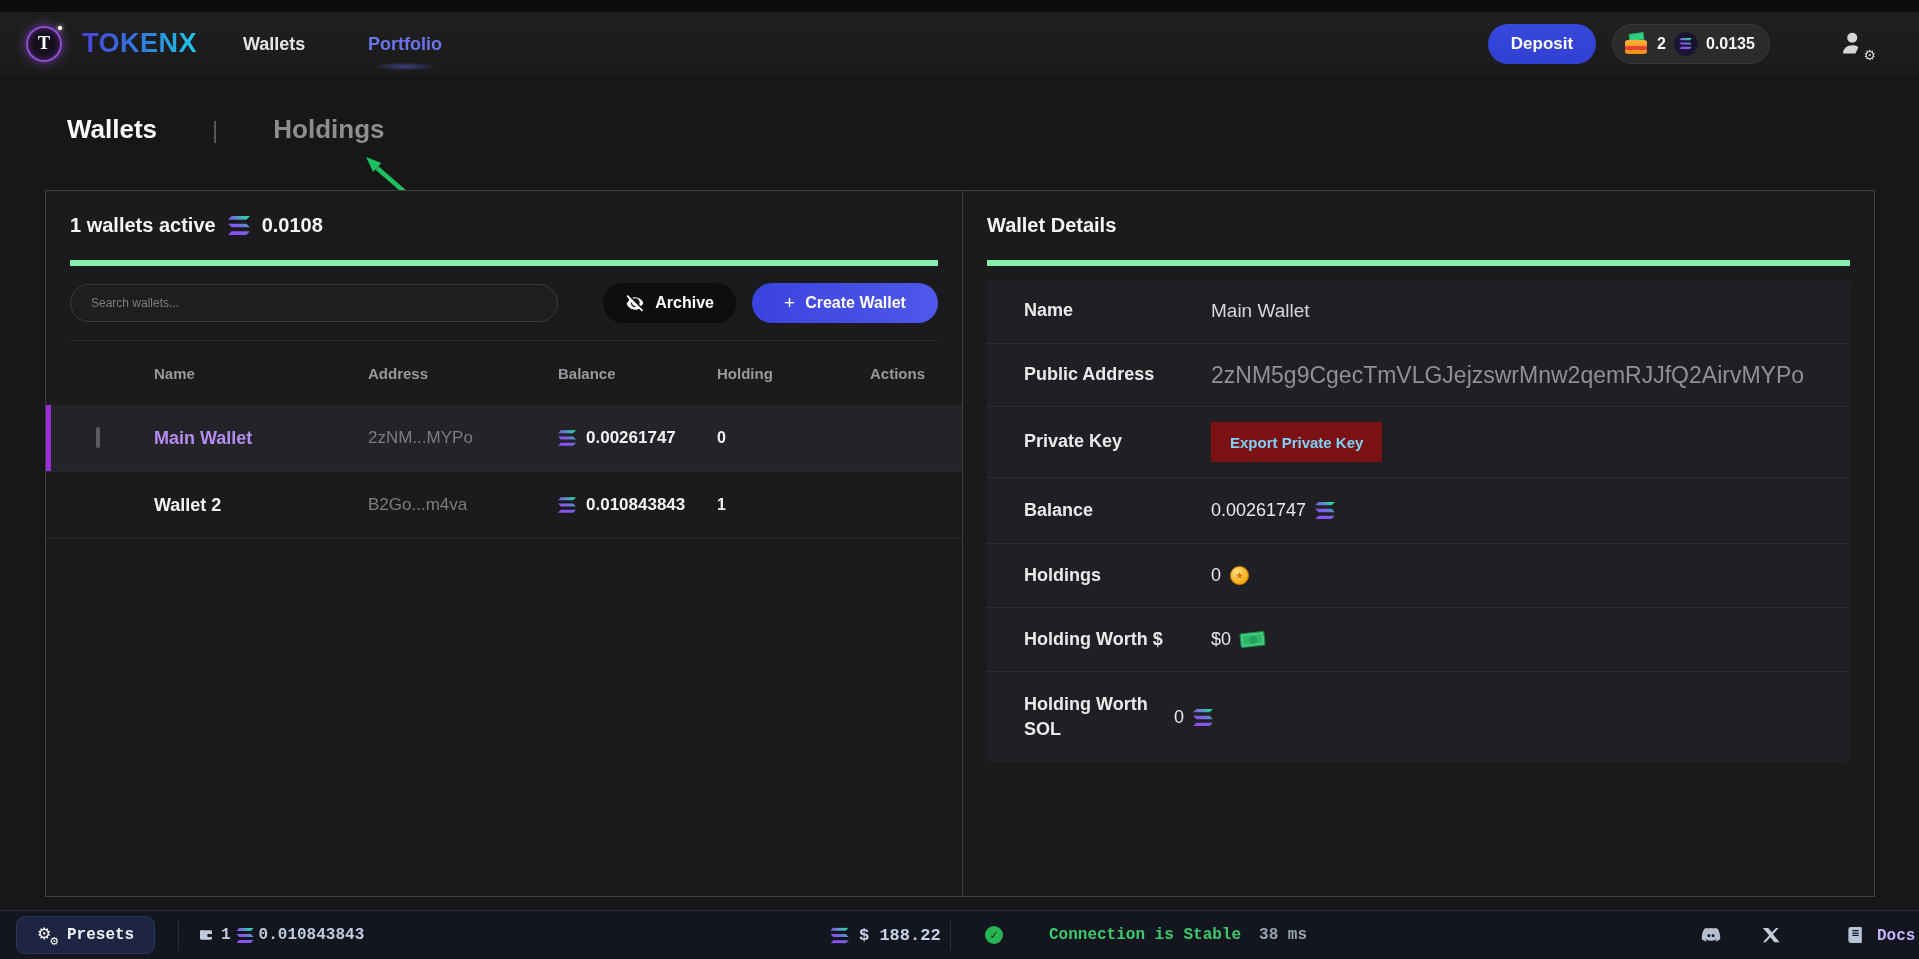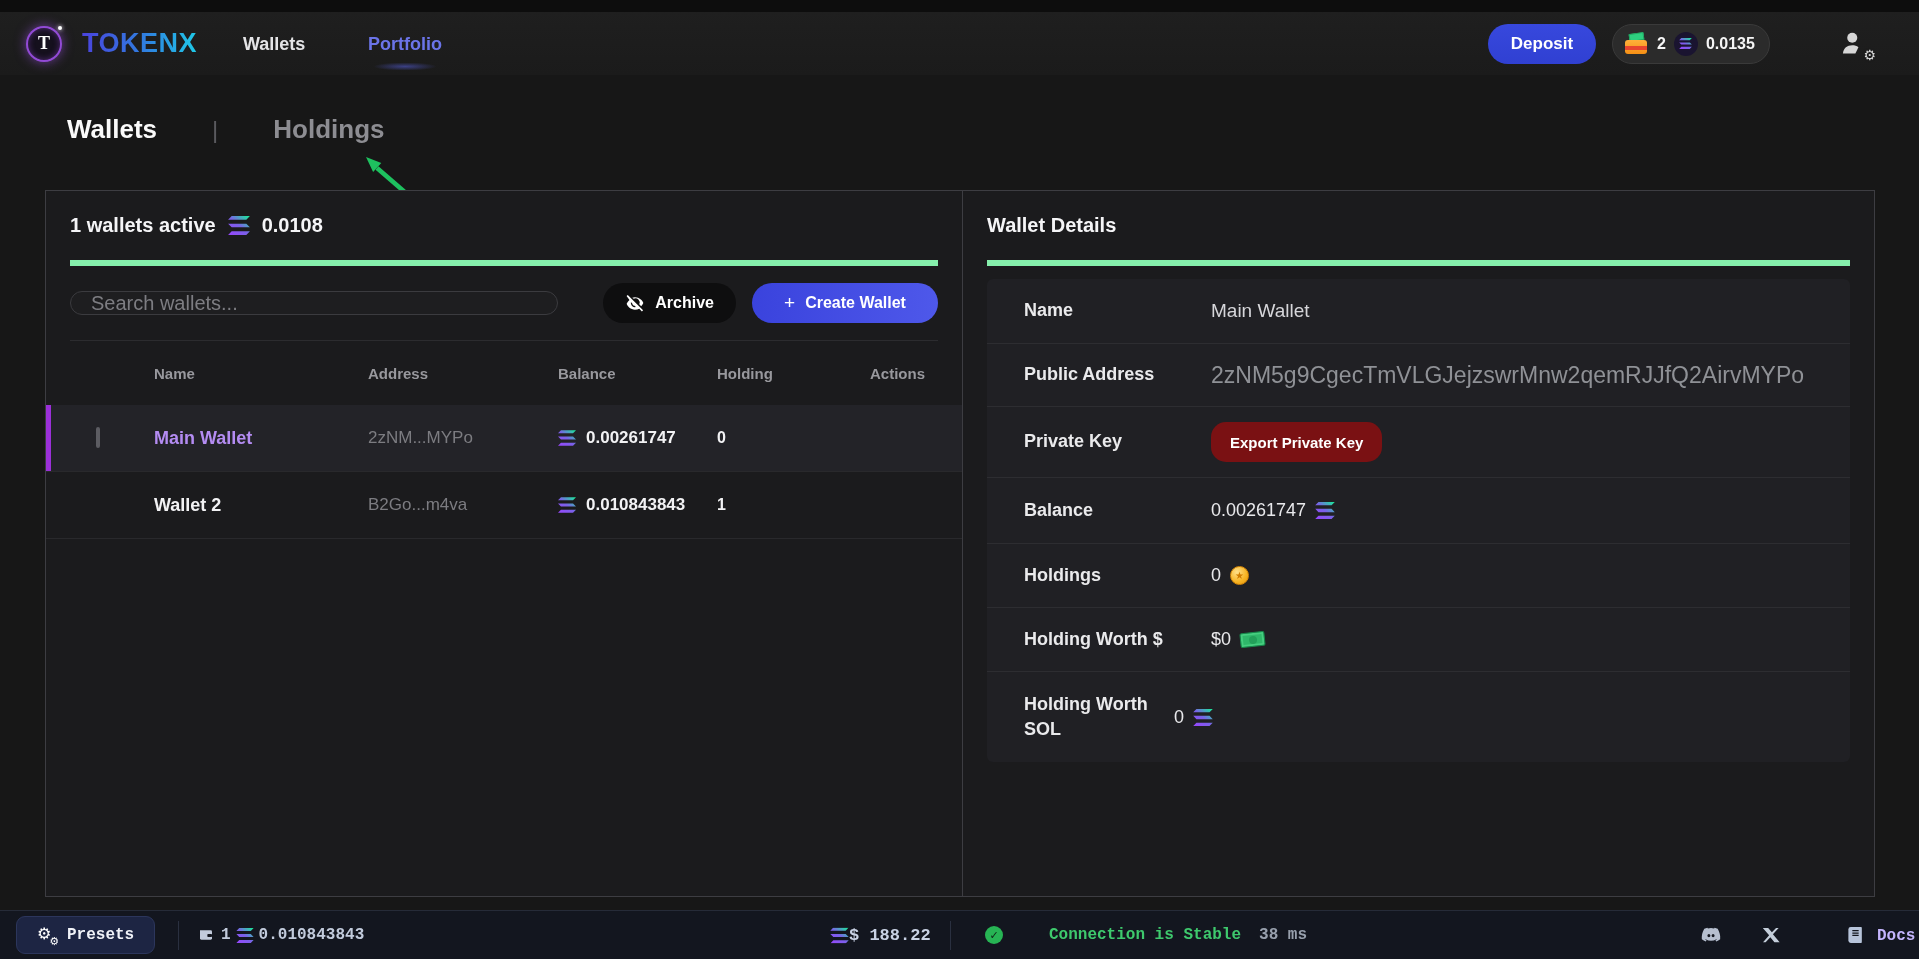--- a/index.html
+++ b/index.html
@@ -69,22 +69,22 @@
 
   .panel-header { height:75px; margin:0 24px; border-bottom:6px solid #86efac;
     display:flex; align-items:center; }
   .panel-title { font-size:20px; font-weight:700; color:#f5f5f7; }
   .summary-group { display:flex; align-items:center; gap:12px; }
   .summary-sol { font-size:20px; font-weight:700; color:#f5f5f7; }
 
   
   .search-row { height:75px; margin:0 24px; border-bottom:1px solid #2c2c2f;
     display:flex; align-items:center; }
-  .search-input { width:488px; height:24px; border-radius:20px; background:#1e1e20;
-    border:1px solid #3b3b3f; outline:none; color:#e8e8ea; font-size:20px;
+  .search-input { width:488px; height:38px; border-radius:20px; background:#1e1e20;
+    border:1px solid #3b3b3f; outline:none; color:#e8e8ea; font-size:12px;
     padding:0 20px; font-family:inherit; }
   .search-input::placeholder { color:#7d7d82; }
   .archive-btn { margin-left:auto; height:40px; padding:0 22px; border-radius:20px;
     background:#0e0e0f; border:none; color:#fff; font-size:16px; font-weight:700;
     display:flex; align-items:center; gap:10px; cursor:pointer; font-family:inherit; }
   .create-btn { margin-left:16px; height:40px; width:186px; border-radius:20px; border:none;
     background:linear-gradient(90deg,#3a43dd,#4e58ea); color:#fff; font-size:16px; font-weight:700;
     display:flex; align-items:center; justify-content:center; gap:10px; cursor:pointer; font-family:inherit; }
   .plus-glyph { font-size:19px; font-weight:400; }
 
@@ -105,22 +105,22 @@
   .whold { font-size:16px; font-weight:700; color:#f2f2f4; }
 
   
   .details-card { margin:13px 24px 0 24px; background:#202024; border-radius:6px; }
   .drow { display:flex; align-items:center; padding:0 37px; border-bottom:1px solid #2d2d31; }
   .drow:last-child { border-bottom:none; }
   .dlabel { flex:0 0 187px; font-size:18px; font-weight:600; color:#eaeaec; line-height:1.4; }
   .dvalue { flex:1; display:flex; align-items:center; gap:9px; font-size:18px; color:#e9e9ec; }
   .dvalue.muted { color:#8f9196; font-size:23px; }
   .dvalue.namev { color:#d6d6da; font-size:19px; }
-  .export-btn { height:40px; padding:0 19px; background:#7a1113; border:none; border-radius:15px;
-    color:#ffffff; font-size:15px; font-weight:700; cursor:pointer; font-family:inherit; }
+  .export-btn { height:40px; padding:0 19px; background:#7a1113; border:none; border-radius:0;
+    color:#7dd3fc; font-size:15px; font-weight:700; cursor:pointer; font-family:inherit; }
 
   
   .coin-icon { width:19px; height:19px; border-radius:50%; flex:0 0 auto;
     background:radial-gradient(circle at 35% 30%,#ffe08a,#f7b322 60%,#e2920e);
     border:1px solid #d98a08; display:inline-flex; align-items:center; justify-content:center; }
   .coin-icon::before { content:"★"; font-family:"DejaVu Sans",sans-serif; font-size:10px;
     color:#d07c00; line-height:1; }
   .cash-icon { width:25px; height:15px; flex:0 0 auto; background:#2fb76a;
     border:1px solid #17854a; border-radius:2px; box-shadow:inset 0 0 0 2px #45cd7f;
     transform:rotate(-6deg); position:relative; }
@@ -137,21 +137,21 @@
   .presets-btn { left:16px; height:38px; padding:0 20px; gap:10px; background:#1d2543;
     border:1px solid #2c365c; border-radius:9px; color:#f0f2f8; font-size:16px; font-weight:700;
     cursor:pointer; font-family:inherit; }
   .gear-stack { position:relative; width:20px; height:20px; }
   .gear-big::before { content:"⚙"; font-family:"DejaVu Sans",sans-serif; font-size:16px;
     color:#fff; position:absolute; left:0; top:-1px; }
   .gear-small::before { content:"⚙"; font-family:"DejaVu Sans",sans-serif; font-size:11px;
     color:#fff; position:absolute; right:-2px; bottom:-3px; }
   .sb-vdiv { position:absolute; top:10px; width:1px; height:29px; background:#2a3040; }
   .wallet-sum { left:196px; gap:5px; color:#c2cbdc; font-size:16px; font-weight:600; }
-  .price-group { left:830px; color:#c9d2e4; font-size:17px; font-weight:700; }
+  .price-group { left:830px; gap:10px; color:#c9d2e4; font-size:17px; font-weight:700; }
   .conn-group { left:985px; gap:10px; }
   .check-circle { width:18px; height:18px; border-radius:50%; background:#27b454;
     display:inline-flex; align-items:center; justify-content:center; }
   .check-circle::before { content:"✓"; font-family:"DejaVu Sans",sans-serif; font-size:11px;
     font-weight:700; color:#0f2417; }
   .conn-text { color:#3ec96d; font-size:16px; font-weight:600;margin-left:36px; }
   .latency { color:#98a0ad; font-size:16px; font-weight:700; margin-left:8px; }
   .social-discord { left:1698px; cursor:pointer; }
   .social-x { left:1762px; cursor:pointer; }
   .docs-group { left:1846px; gap:12px; cursor:pointer; color:#c4b5fd; font-size:16px; font-weight:700; }

